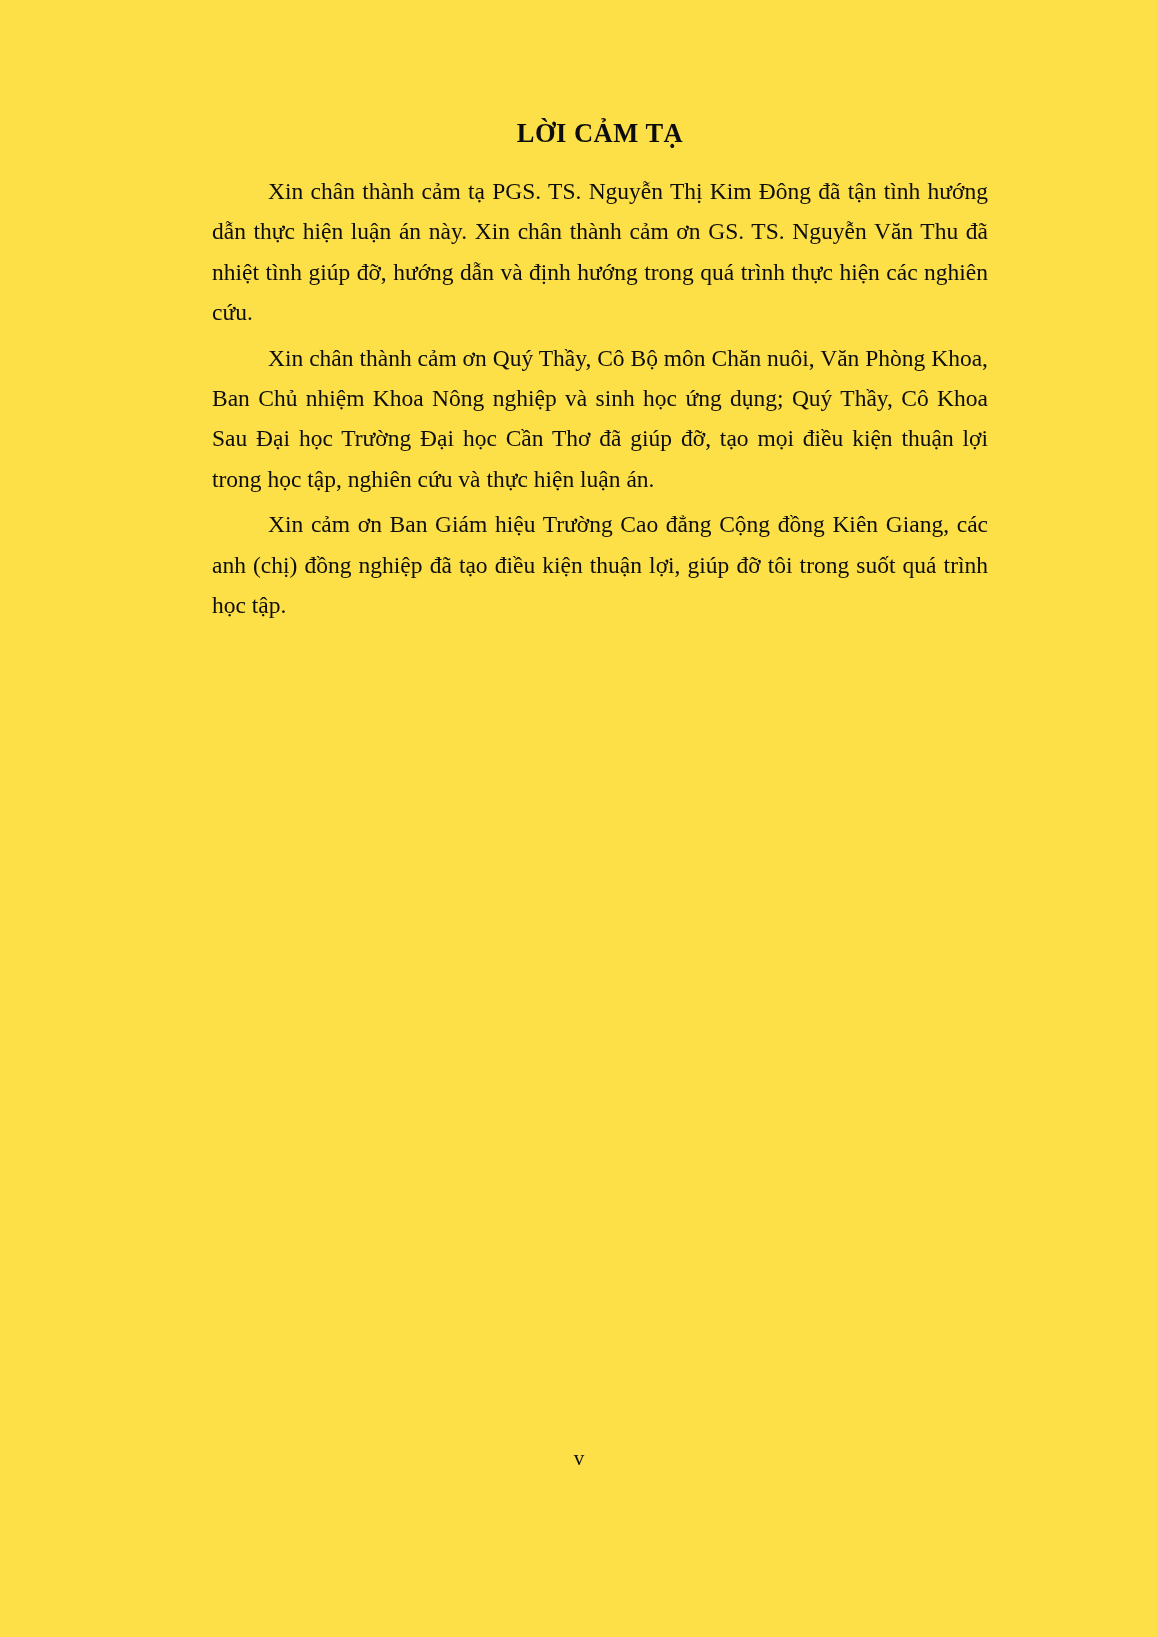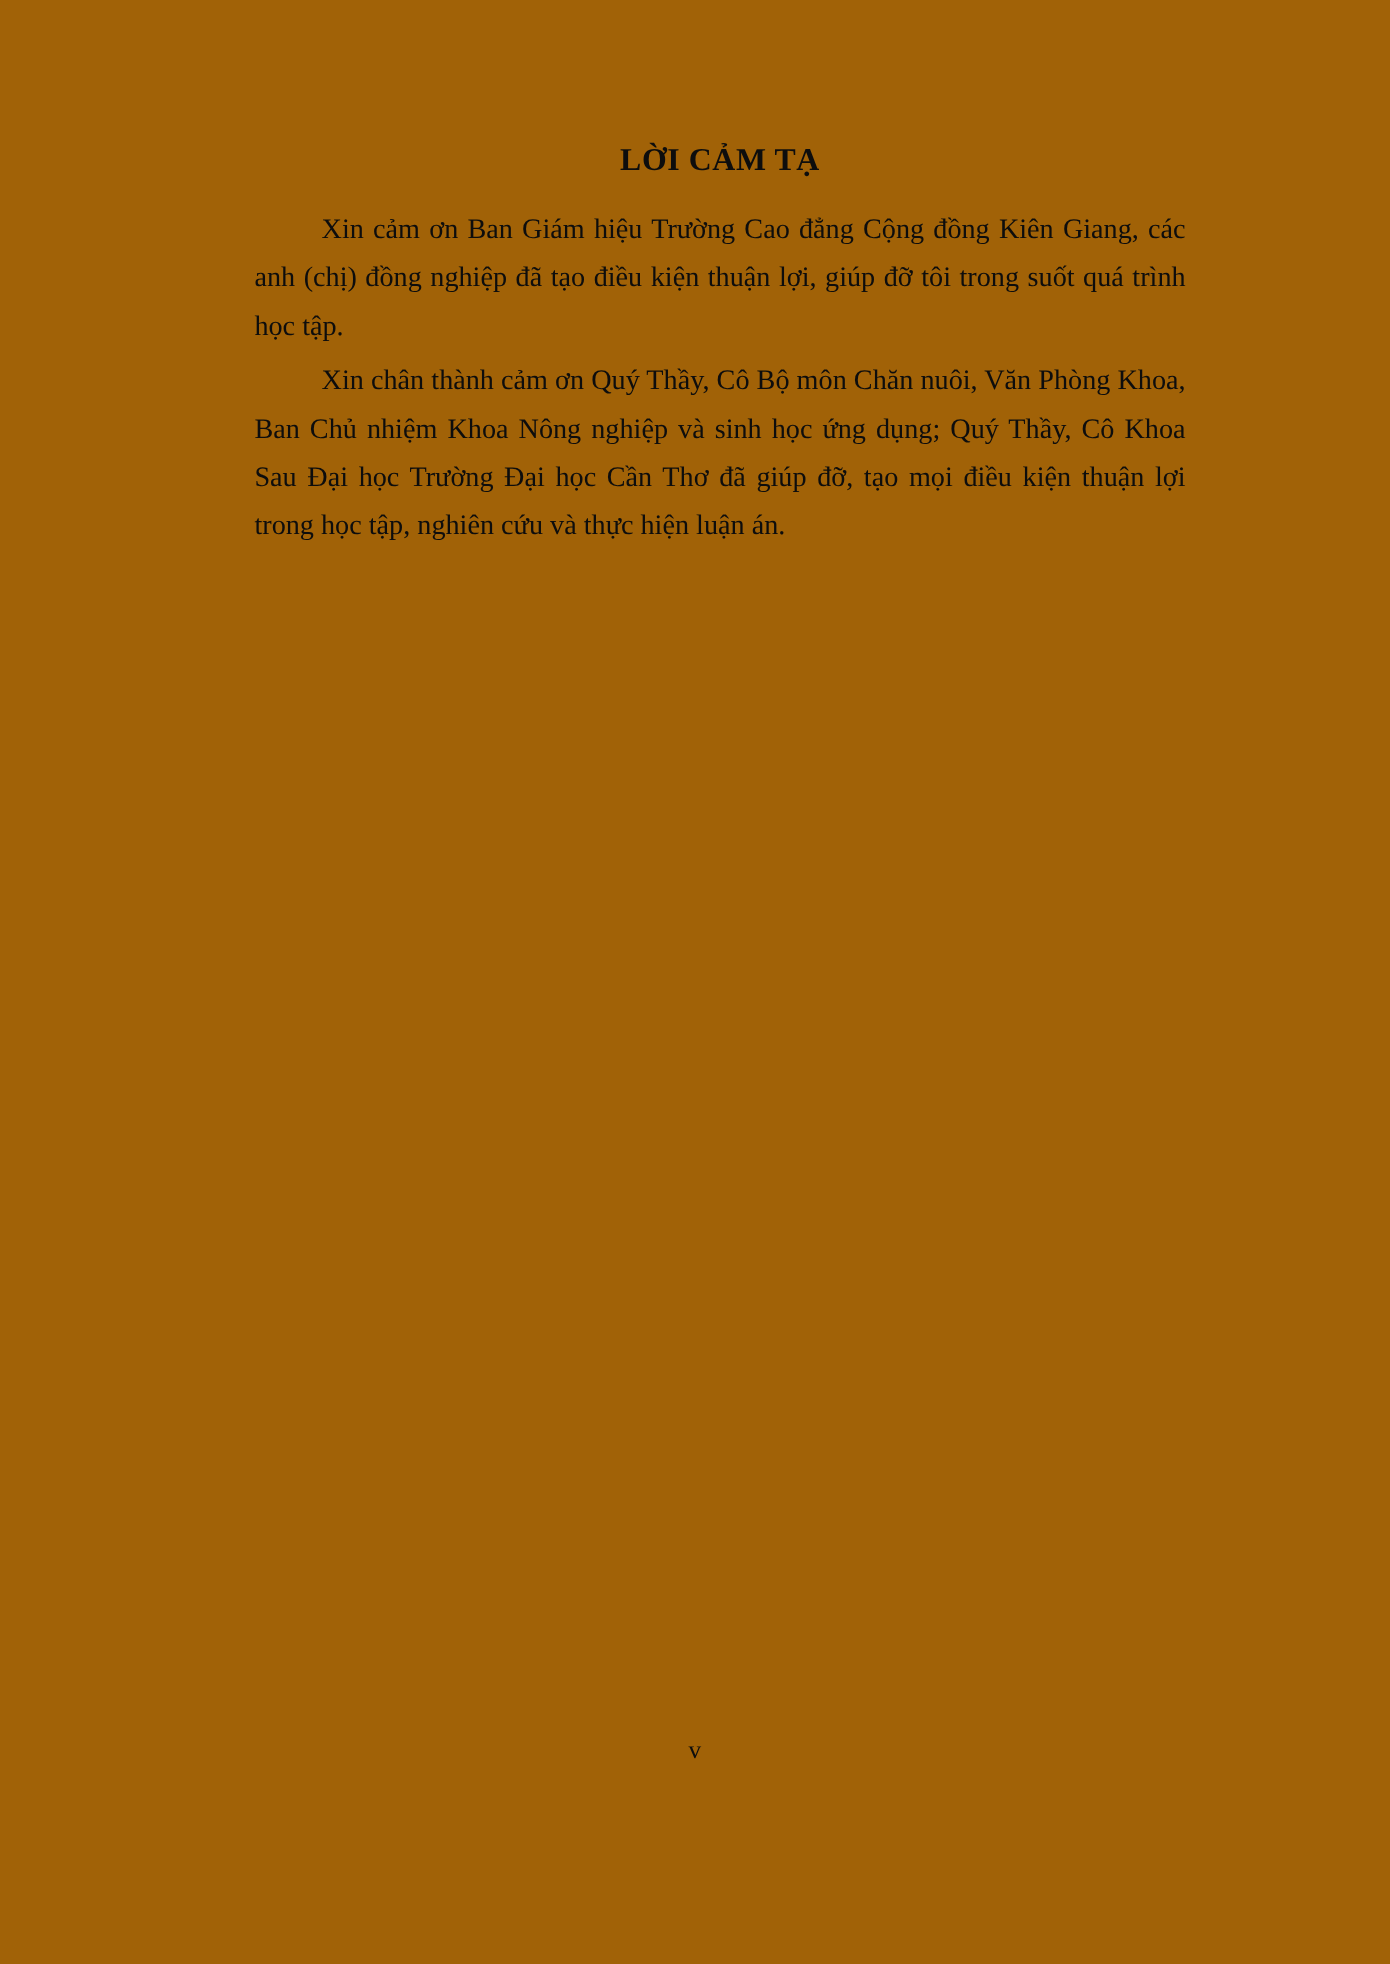--- a/index.html
+++ b/index.html
@@ -5,21 +5,21 @@
   html, body {
     margin: 0;
     padding: 0;
     background: #ffffff;
   }
   .page {
     position: relative;
     width: 1158px;
     height: 1637px;
     margin: 0 auto;
-    background: #a16207;
+    background: #fde047;
     font-family: "Liberation Serif", "DejaVu Serif", serif;
     color: #0d0d0d;
     box-sizing: border-box;
     overflow: hidden;
   }
   .content {
     position: absolute;
     left: 212px;
     top: 118px;
     width: 776px;
@@ -52,17 +52,18 @@
     font-size: 21px;
     font-family: "Liberation Serif", "DejaVu Serif", serif;
   }
 </style>
 </head>
 <body>
 
 <div class="page">
   <div class="content">
     <h1 class="doc-title">LỜI CẢM TẠ</h1>
+    <p class="para">Xin chân thành cảm tạ PGS. TS. Nguyễn Thị Kim Đông đã tận tình hướng dẫn thực hiện luận án này. Xin chân thành cảm ơn GS. TS. Nguyễn Văn Thu đã nhiệt tình giúp đỡ, hướng dẫn và định hướng trong quá trình thực hiện các nghiên cứu.</p>
+    <p class="para">Xin chân thành cảm ơn Quý Thầy, Cô Bộ môn Chăn nuôi, Văn Phòng Khoa, Ban Chủ nhiệm Khoa Nông nghiệp và sinh học ứng dụng; Quý Thầy, Cô Khoa Sau Đại học Trường Đại học Cần Thơ đã giúp đỡ, tạo mọi điều kiện thuận lợi trong học tập, nghiên cứu và thực hiện luận án.</p>
     <p class="para">Xin cảm ơn Ban Giám hiệu Trường Cao đẳng Cộng đồng Kiên Giang, các anh (chị) đồng nghiệp đã tạo điều kiện thuận lợi, giúp đỡ tôi trong suốt quá trình học tập.</p>
-    <p class="para">Xin chân thành cảm ơn Quý Thầy, Cô Bộ môn Chăn nuôi, Văn Phòng Khoa, Ban Chủ nhiệm Khoa Nông nghiệp và sinh học ứng dụng; Quý Thầy, Cô Khoa Sau Đại học Trường Đại học Cần Thơ đã giúp đỡ, tạo mọi điều kiện thuận lợi trong học tập, nghiên cứu và thực hiện luận án.</p>
   </div>
   <div class="page-number">v</div>
 </div>
 
 </body></html>

